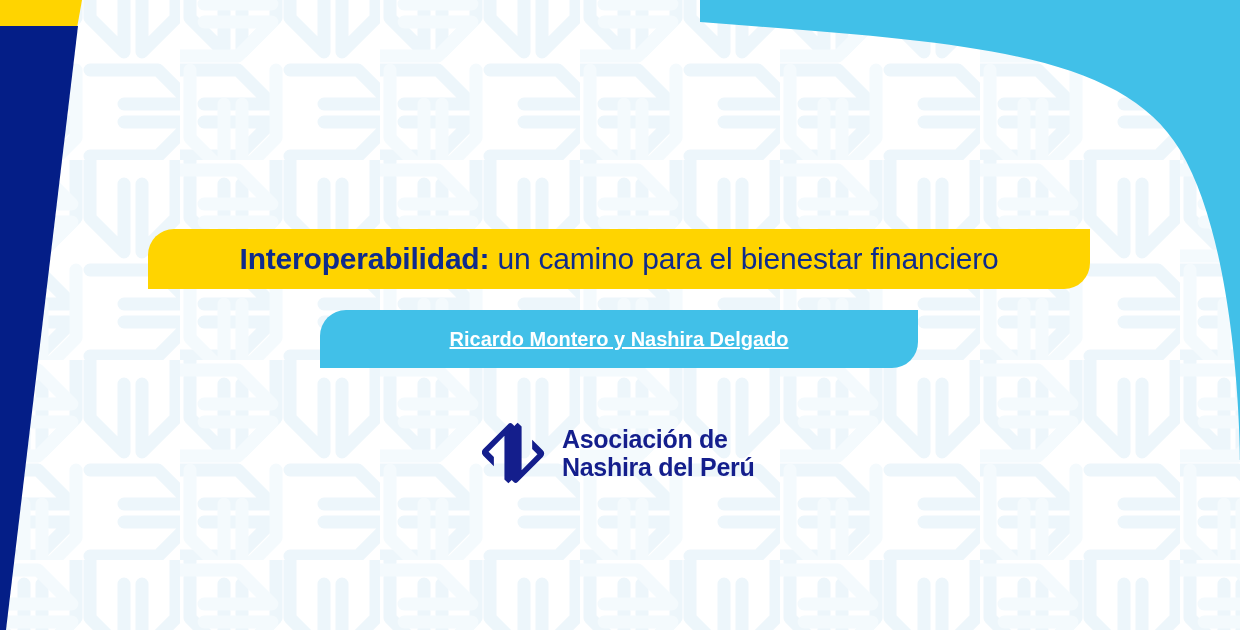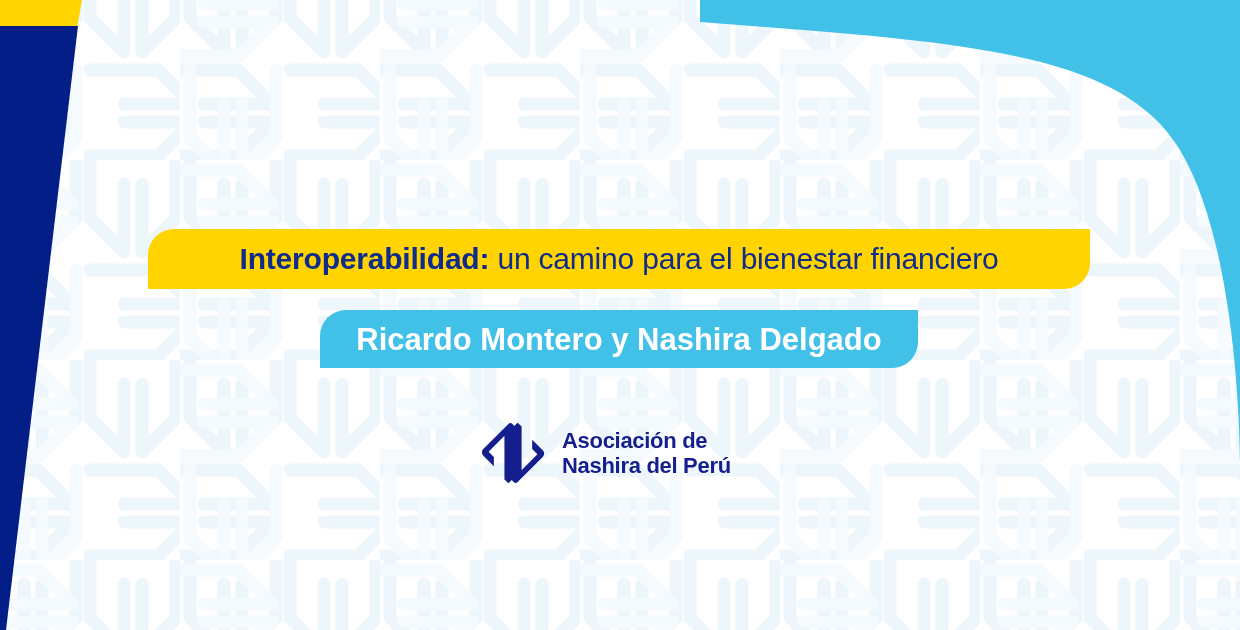--- a/index.html
+++ b/index.html
@@ -82,25 +82,26 @@
     background: #41C0E8;
     border-radius: 26px 0 26px 0;
     display: flex;
     align-items: center;
     justify-content: center;
     box-sizing: border-box;
     padding: 0 22px;
   }
 
   .speakers-text {
-    font-size: 31px;
+    font-size: 20px;
     font-weight: bold;
     color: #ffffff;
     line-height: 1;
     white-space: nowrap;
+    text-decoration: underline;
   }
 
   .logo {
     position: absolute;
     left: 482px;
     top: 420px;
     display: flex;
     align-items: center;
     gap: 14px;
   }
@@ -109,21 +110,21 @@
     width: 66px;
     height: 66px;
     flex: 0 0 auto;
   }
 
   .logo-words {
     display: flex;
     flex-direction: column;
     justify-content: center;
     color: #141E8C;
-    font-size: 22px;
+    font-size: 25px;
     font-weight: bold;
     line-height: 1.14;
     letter-spacing: -0.3px;
   }
   .logo-words span {
     display: block;
     white-space: nowrap;
   }
 </style>
 </head>

